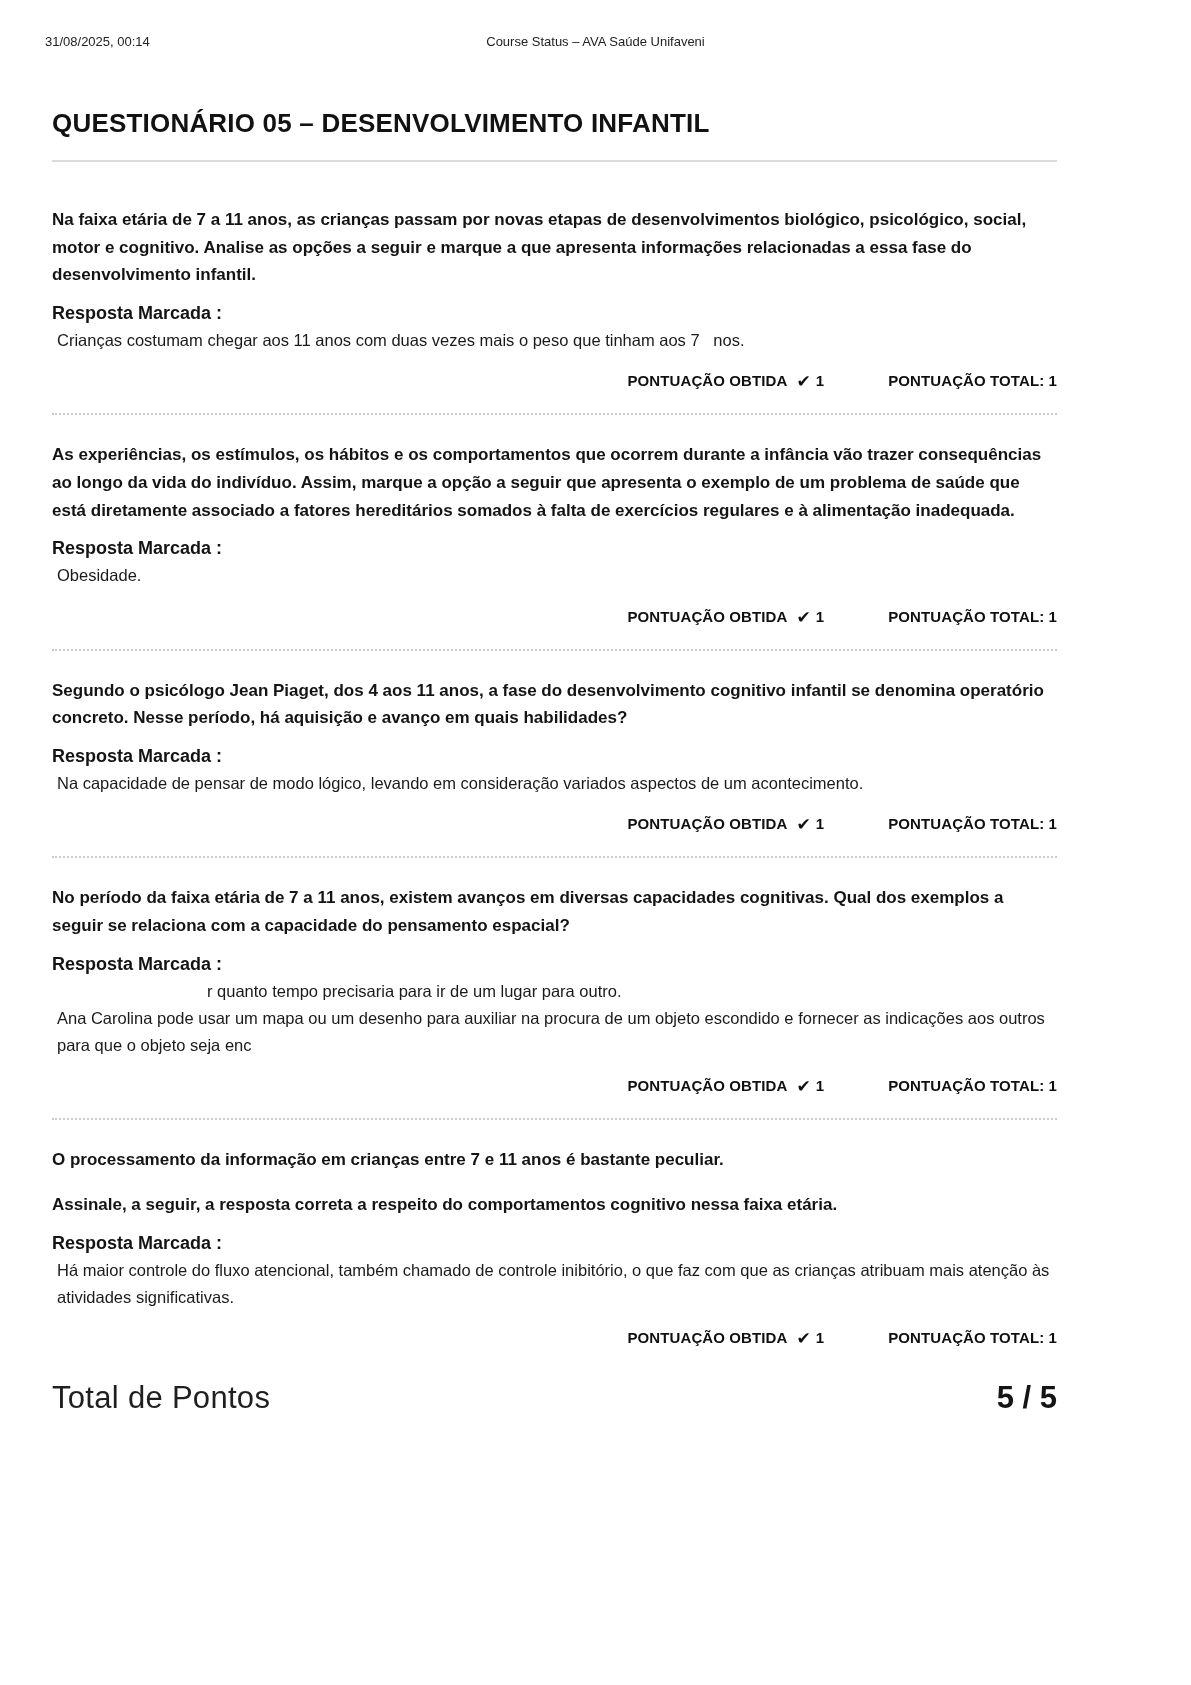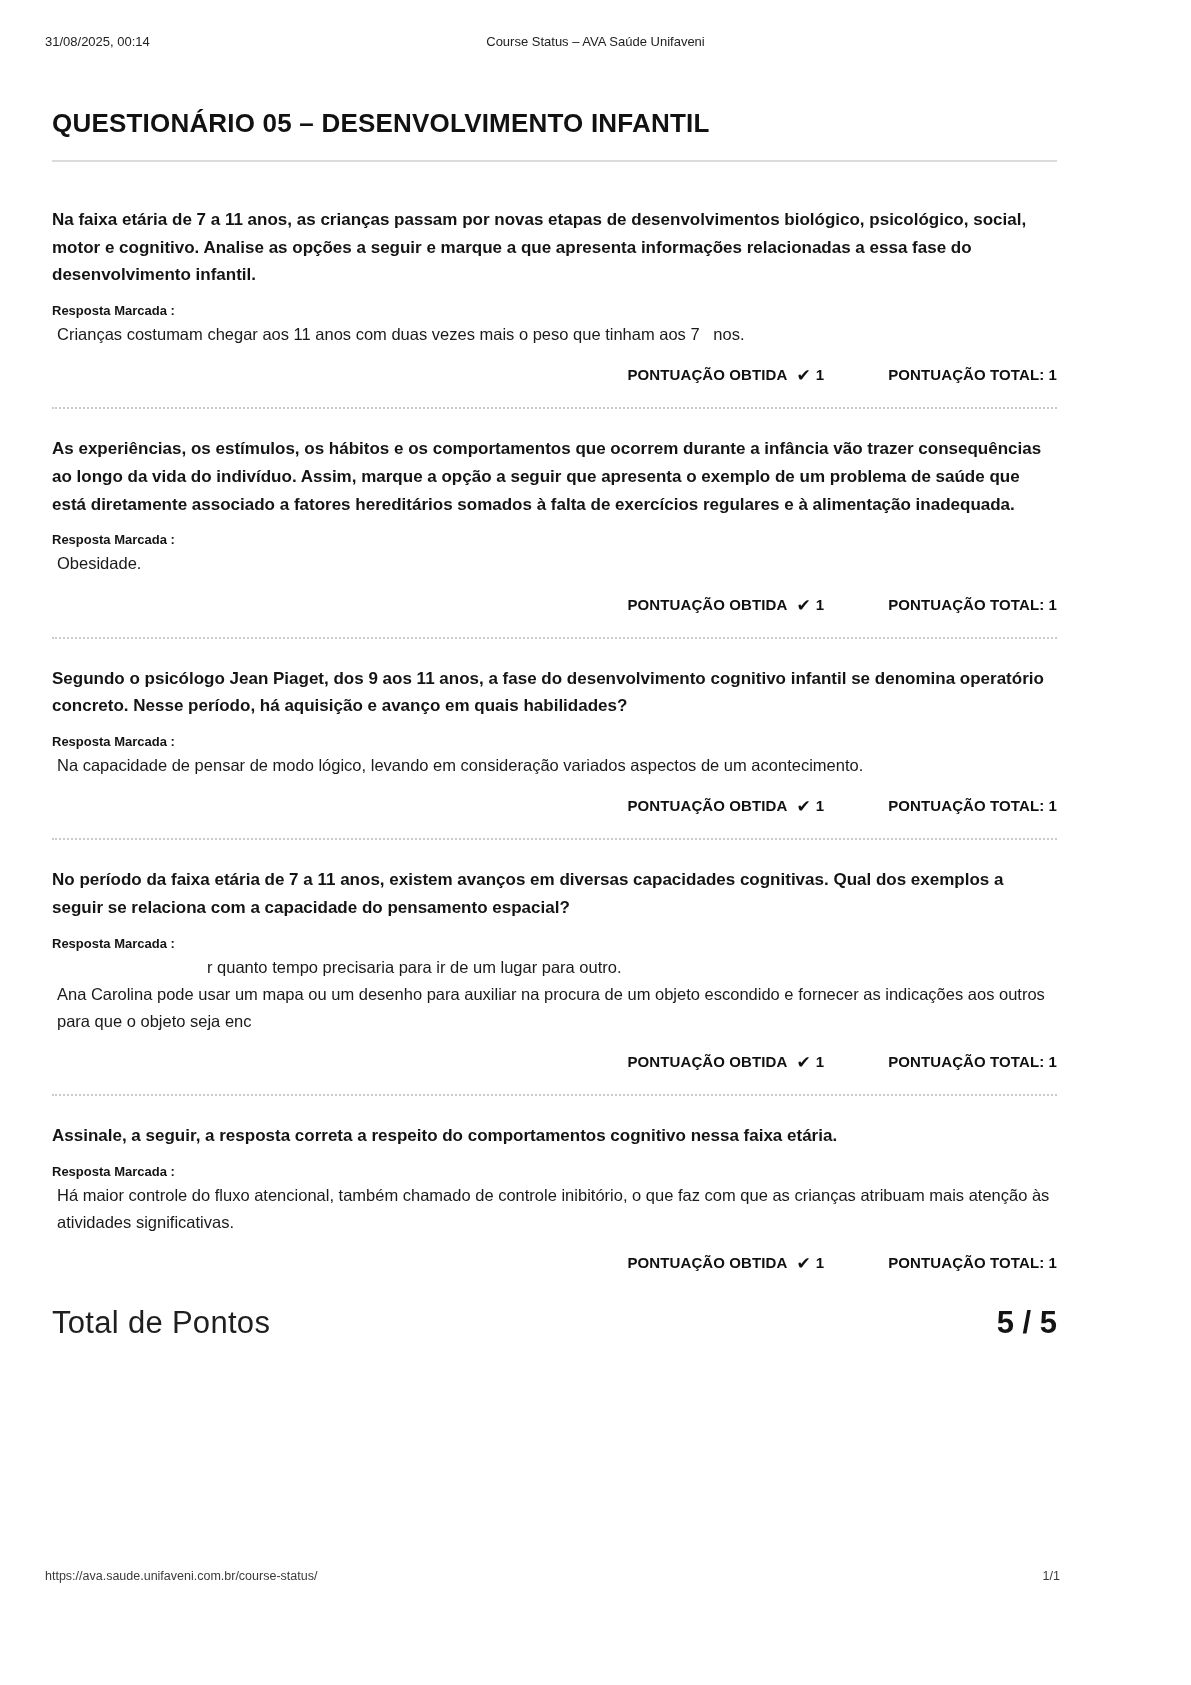--- a/index.html
+++ b/index.html
@@ -29,21 +29,21 @@
 
   .quiz-title { margin: 0; font-size: 26px; font-weight: 700; color: #121212; letter-spacing: 0.2px; }
   .title-rule { border: none; border-top: 2px solid #dbdbdb; margin: 21px 0 0 0; height: 0; }
 
   .qblock { margin-top: 0; }
   .qblock.first { margin-top: 44px; }
 
   .qtext { margin: 0; font-size: 17px; font-weight: 700; line-height: 1.63; color: #141414; }
   .qtext.second { margin-top: 17px; }
 
-  .rlabel { margin: 14px 0 3px 0; font-size: 13px; font-weight: 700; color: #141414; }
+  .rlabel { margin: 14px 0 3px 0; font-size: 18px; font-weight: 700; color: #141414; }
 
   .answer { margin: 0; padding-left: 5px; font-size: 16.5px; font-weight: 400; line-height: 1.65; color: #1a1a1a; }
   .answer.cont { padding-left: 155px; }
 
   .scorerow {
     margin-top: 18px;
     display: flex; justify-content: flex-end; align-items: baseline;
     font-size: 15px; font-weight: 700; color: #101010; letter-spacing: 0.1px;
   }
   .obt { display: inline-flex; align-items: center; padding-left: 36px; }
@@ -114,21 +114,21 @@
           <span>PONTUAÇÃO OBTIDA</span>
           <span class="check">✔</span>
           <span>1</span>
         </span>
         <span class="tot">PONTUAÇÃO TOTAL: 1</span>
       </div>
     </section>
     <hr class="dotsep">
 
     <section class="qblock">
-      <p class="qtext">Segundo o psicólogo Jean Piaget, dos 9 aos 11 anos, a fase do desenvolvimento cognitivo infantil se denomina operatório concreto. Nesse período, há aquisição e avanço em quais habilidades?</p>
+      <p class="qtext">Segundo o psicólogo Jean Piaget, dos 4 aos 11 anos, a fase do desenvolvimento cognitivo infantil se denomina operatório concreto. Nesse período, há aquisição e avanço em quais habilidades?</p>
       <p class="rlabel">Resposta Marcada :</p>
       <p class="answer">Na capacidade de pensar de modo lógico, levando em consideração variados aspectos de um acontecimento.</p>
       <div class="scorerow">
         <span class="obt">
           <span>PONTUAÇÃO OBTIDA</span>
           <span class="check">✔</span>
           <span>1</span>
         </span>
         <span class="tot">PONTUAÇÃO TOTAL: 1</span>
       </div>
@@ -145,44 +145,41 @@
           <span>PONTUAÇÃO OBTIDA</span>
           <span class="check">✔</span>
           <span>1</span>
         </span>
         <span class="tot">PONTUAÇÃO TOTAL: 1</span>
       </div>
     </section>
     <hr class="dotsep">
 
     <section class="qblock">
+      <p class="qtext">O processamento da informação em crianças entre 7 e 11 anos é bastante peculiar.</p>
       <p class="qtext second">Assinale, a seguir, a resposta correta a respeito do comportamentos cognitivo nessa faixa etária.</p>
       <p class="rlabel">Resposta Marcada :</p>
       <p class="answer">Há maior controle do fluxo atencional, também chamado de controle inibitório, o que faz com que as crianças atribuam mais atenção às atividades significativas.</p>
       <div class="scorerow">
         <span class="obt">
           <span>PONTUAÇÃO OBTIDA</span>
           <span class="check">✔</span>
           <span>1</span>
         </span>
         <span class="tot">PONTUAÇÃO TOTAL: 1</span>
       </div>
     </section>
 
     <div class="total-row">
       <span class="total-label">Total de Pontos</span>
       <span class="total-value">5 / 5</span>
     </div>
 
   </div>
 
-  <div class="print-footer">
-    <span>https://ava.saude.unifaveni.com.br/course-status/</span>
-    <span>1/1</span>
-  </div>
 
   <div class="bottom-bar">
     <span class="glyphs">
       <span class="glyph gold"></span>
       <span class="glyph blue"></span>
       <span class="glyph white"></span>
     </span>
   </div>
 
 </div>

